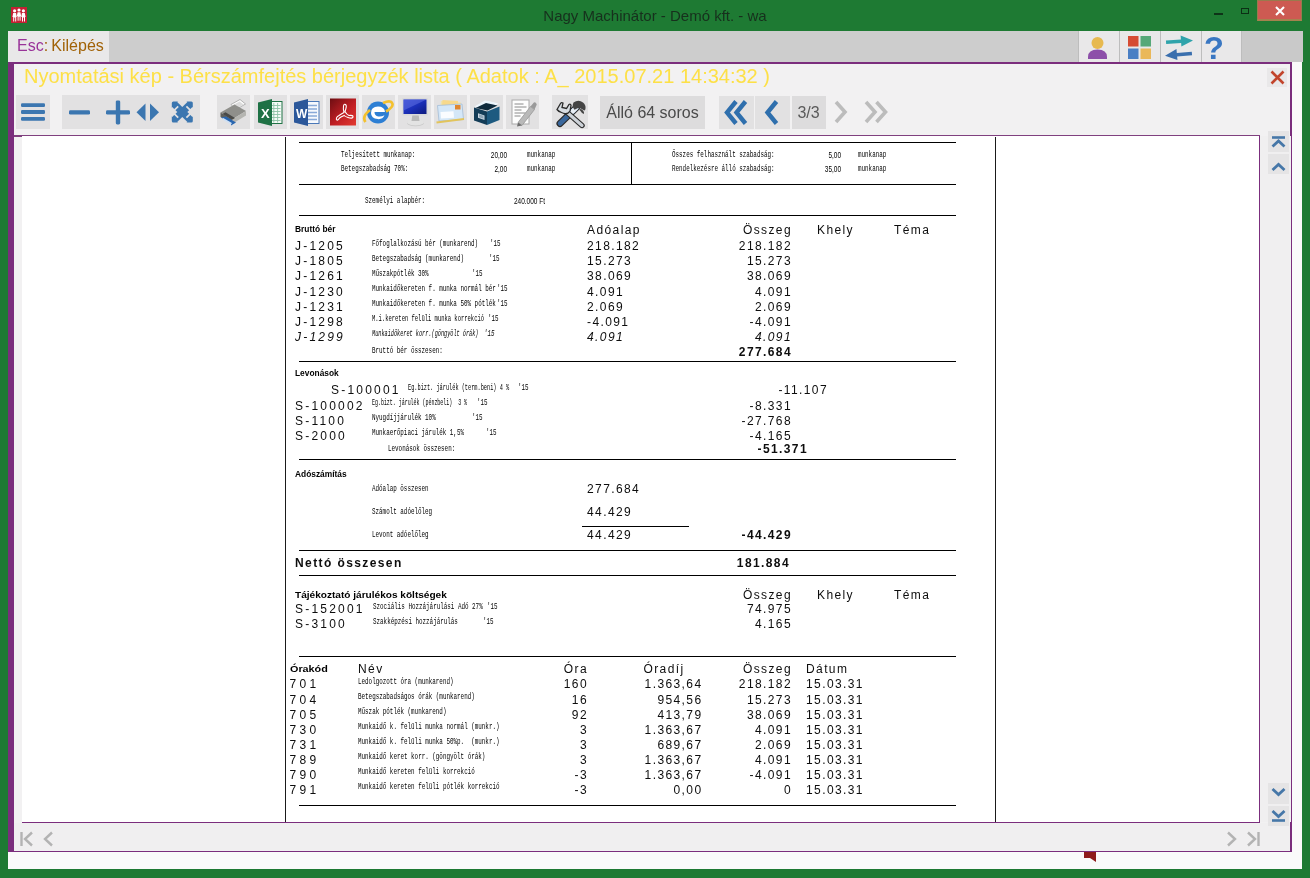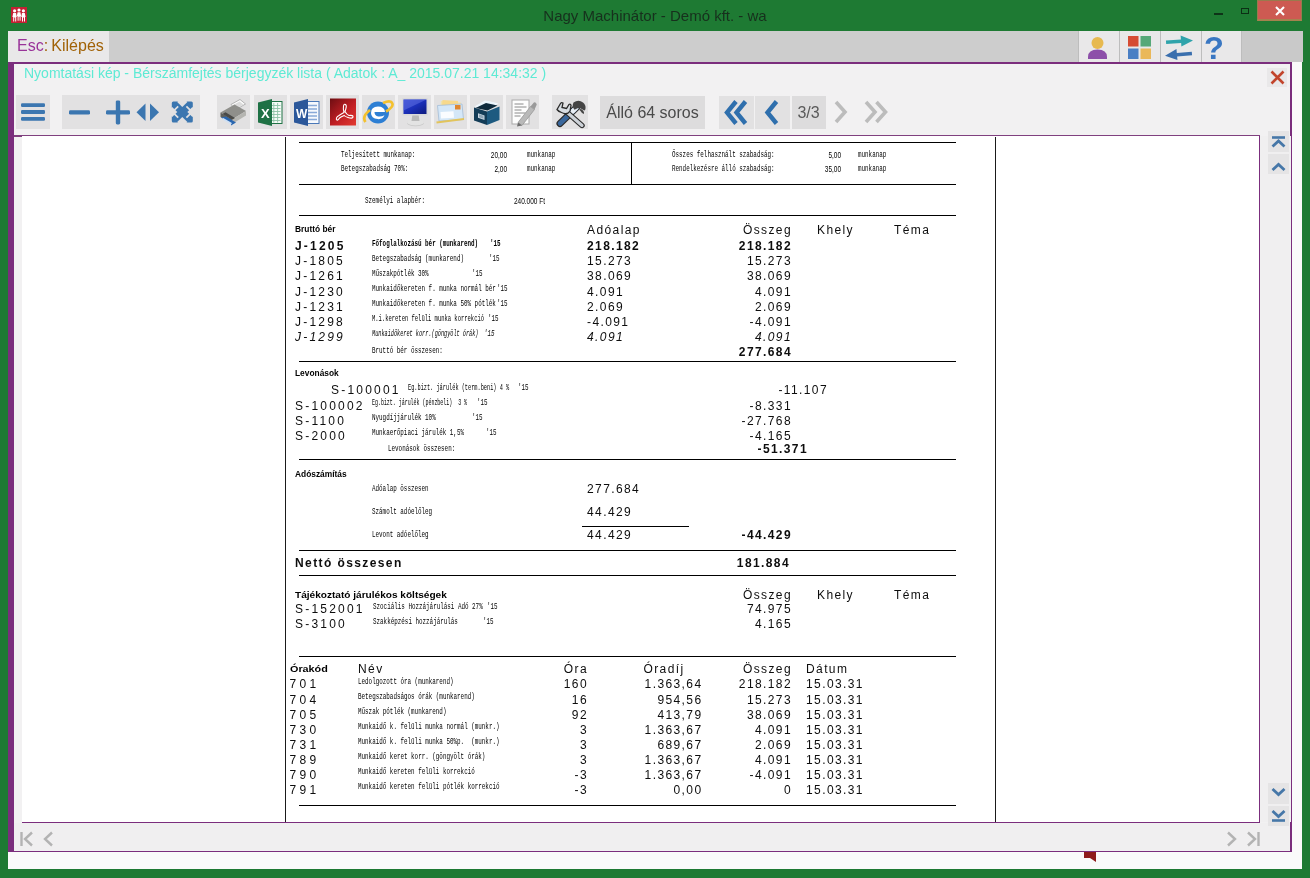--- a/index.html
+++ b/index.html
@@ -17,21 +17,21 @@
   .mbar{left:8px;top:31px;width:1294px;height:31px;background:#cdcdcd;}
   .esct{left:8px;top:31px;width:101px;height:31px;background:#e9e8e9;
         font-size:16px;line-height:30px;padding-left:9px;box-sizing:border-box;}
   .esct .e{color:#993399;} .esct .k{color:#a16207;}
   .micell{top:31px;width:40px;height:31px;background:#e9e8e9;border-left:1px solid #bdbdbd;}
   .mdark{left:1241px;top:31px;width:61px;height:31px;background:#c9c9c9;border-left:1px solid #bdbdbd;}
   
   .panel{left:8px;top:62px;width:1284px;height:790px;background:#f2f1f2;
          border-left:6px solid #7b2e7d;border-top:2px solid #7b2e7d;
          border-right:2px solid #7b2e7d;border-bottom:2px solid #7b2e7d;box-sizing:border-box;}
-  .ptitle{left:24px;top:64.5px;font-size:14px;color:#5eead4;white-space:nowrap;}
+  .ptitle{left:24px;top:64.5px;font-size:20px;color:#fde047;white-space:nowrap;}
   .pclose{left:1267px;top:68px;width:20px;height:19px;background:#e9e8e9;}
   
   .tbtn{top:95px;height:34px;background:#e2e1e2;}
   .sep{left:14px;top:135px;width:1245.5px;height:1.5px;background:#80407f;}
   .canvas{left:22px;top:136px;width:1237px;height:686px;background:#ffffff;
           border-right:1px solid #7b2e7d;border-bottom:1px solid #7b2e7d;}
   .rstrip{left:1260px;top:136px;width:31px;height:686px;background:#f0eff0;}
   .bstrip{left:14px;top:823px;width:1276px;height:27.5px;background:#f0eff0;}
   .rtile{left:1268px;width:21px;height:20.5px;background:#e5e4e5;}
   
@@ -347,21 +347,21 @@
   <div class="abs sm smn" style="left:514px;">240.000 Ft</div>
 </div>
 
 <div class="row" style="top:222.6px;">
   <div class="abs sm smb" style="left:295px;top:0.5px;">Bruttó bér</div>
   <div class="abs big cA">Adóalap</div>
   <div class="abs big cB">Összeg</div>
   <div class="abs big" style="left:817px;">Khely</div>
   <div class="abs big" style="left:894px;">Téma</div>
 </div>
-<div class="row" style="top:239.3px;font-weight:bold;">
+<div class="row" style="top:239.3px;">
   <div class="abs big kode" style="left:295px;">J-1205</div>
   <div class="abs sm" style="left:372px;top:-1.5px;">Főfoglalkozású bér (munkarend)</div>
   <div class="abs sm" style="left:490px;top:-1.5px;">'15</div>
   <div class="abs big cA">218.182</div>
       <div class="abs big cB">218.182</div>
 </div>
 <div class="row" style="top:254.4px;">
   <div class="abs big kode" style="left:295px;">J-1805</div>
   <div class="abs sm" style="left:372px;top:-1.5px;">Betegszabadság (munkarend)</div>
   <div class="abs sm" style="left:489px;top:-1.5px;">'15</div>

